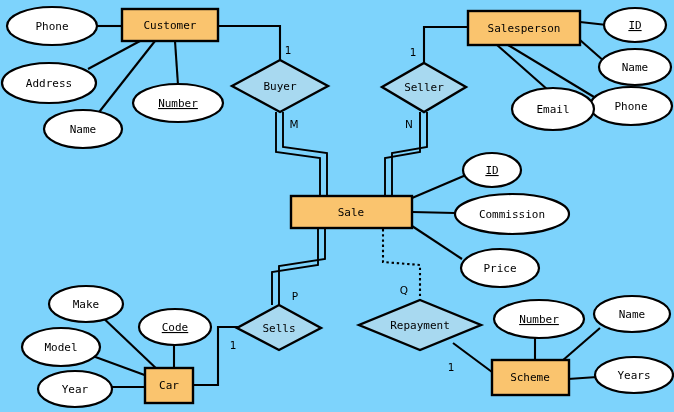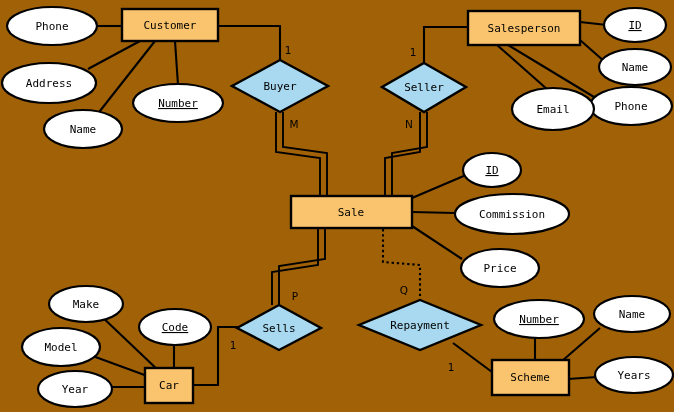--- a/index.html
+++ b/index.html
@@ -1,16 +1,16 @@
 <!DOCTYPE html>
 <html><head>
 <meta charset="utf-8">
 <style>
   html,body{margin:0;padding:0;background:#ffffff;}
-  #stage{position:relative;width:674px;height:412px;background:#a16207;overflow:hidden;}
+  #stage{position:relative;width:674px;height:412px;background:#7dd3fc;overflow:hidden;}
   svg{display:block;}
   .ent-box{fill:#fac46e;stroke:#000000;stroke-width:2.4;}
   .rel-dia{fill:#a8d9f0;stroke:#000000;stroke-width:2.4;}
   .attr-ell{fill:#ffffff;stroke:#000000;stroke-width:2.2;}
   .edge{stroke:#000000;stroke-width:2.1;fill:none;}
   .edge-dbl{stroke:#000000;stroke-width:1.9;fill:none;}
   .edge-dot{stroke:#000000;stroke-width:2.1;fill:none;stroke-dasharray:2.4 2.8;stroke-linecap:butt;}
   .lbl{font-family:"DejaVu Sans Mono","Liberation Mono",monospace;font-size:11px;fill:#000000;text-anchor:middle;dominant-baseline:middle;}
   .lbl-ent{font-family:"DejaVu Sans Mono","Liberation Mono",monospace;font-size:11px;fill:#000000;text-anchor:middle;dominant-baseline:middle;}
   .lbl-key{font-family:"DejaVu Sans Mono","Liberation Mono",monospace;font-size:11px;fill:#000000;text-anchor:middle;dominant-baseline:middle;text-decoration:underline;}

